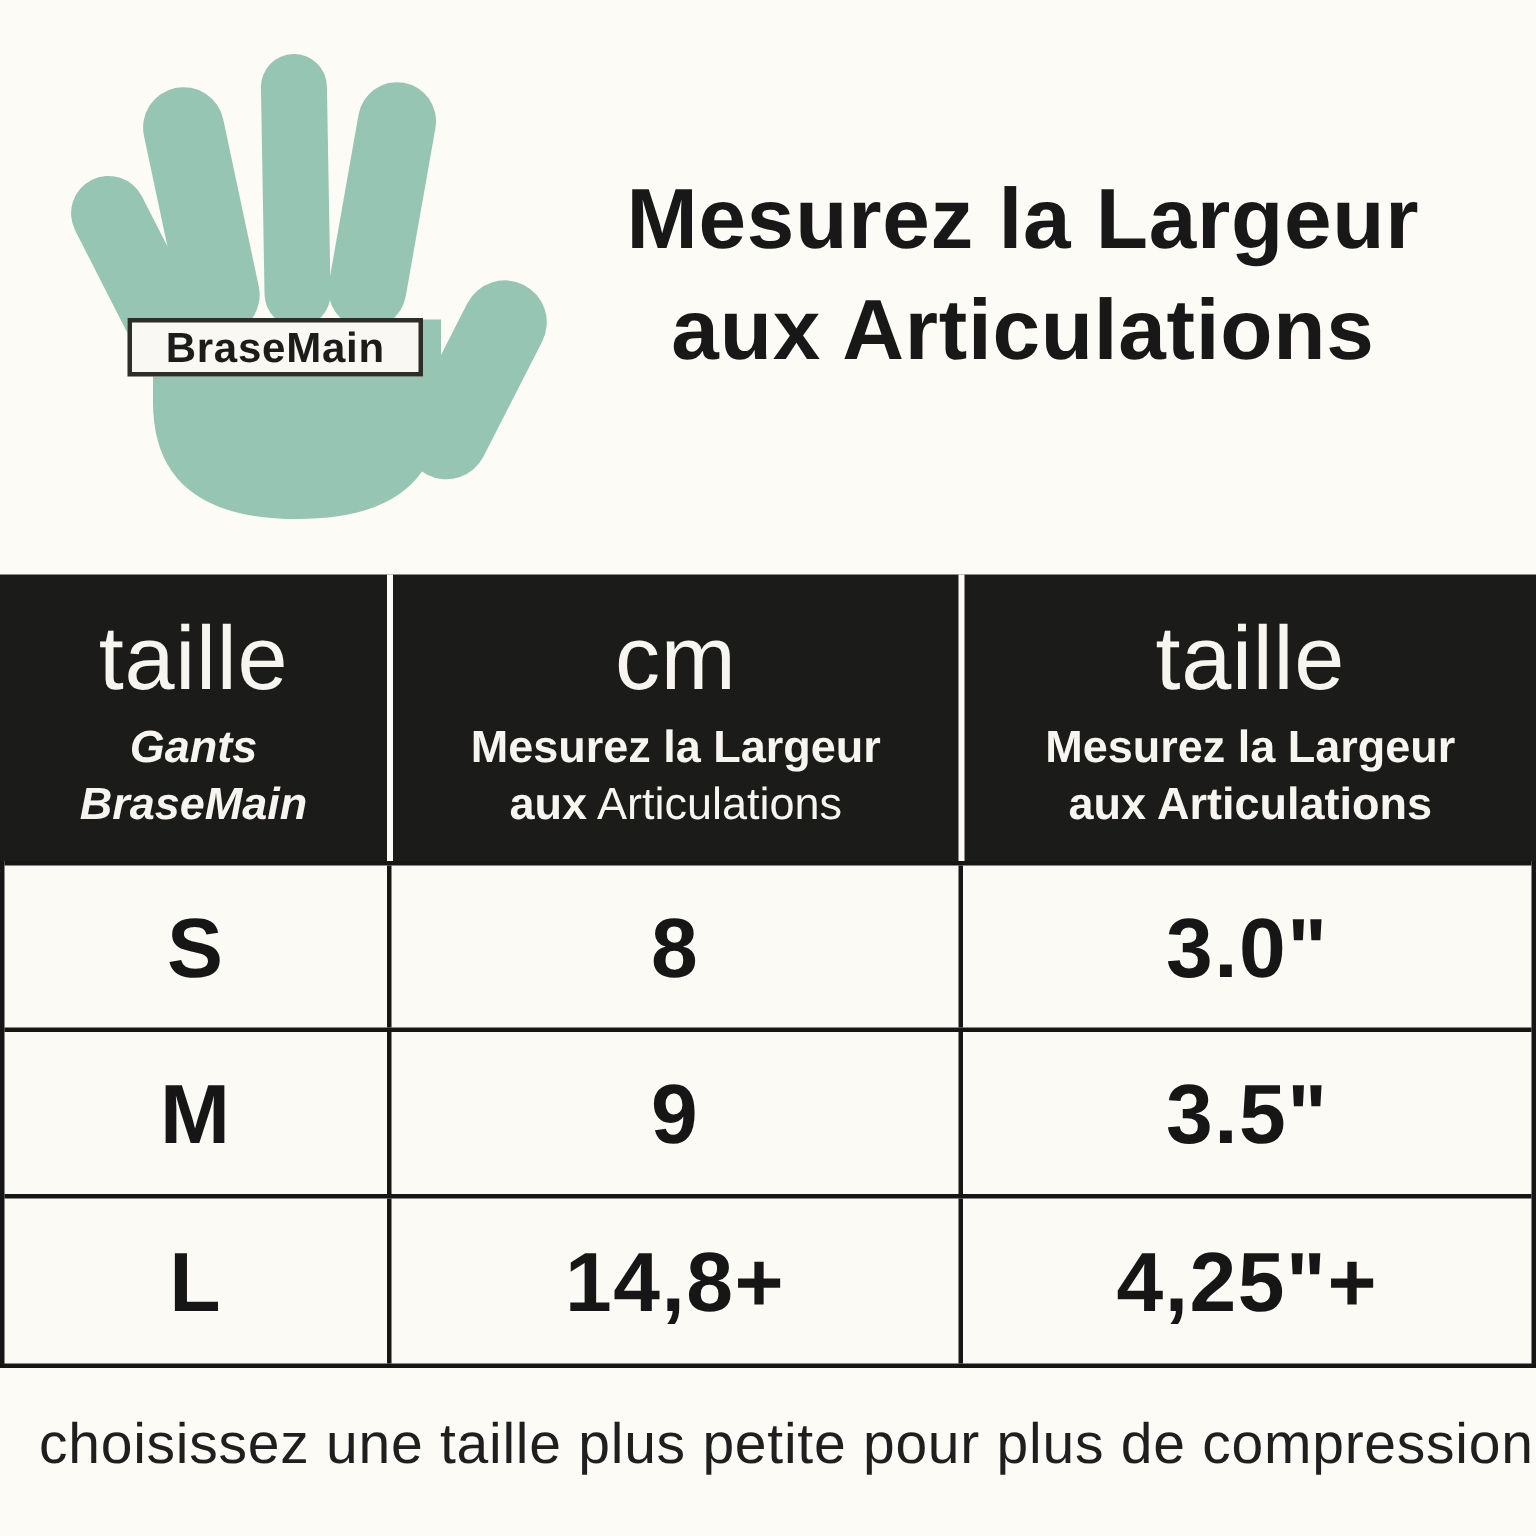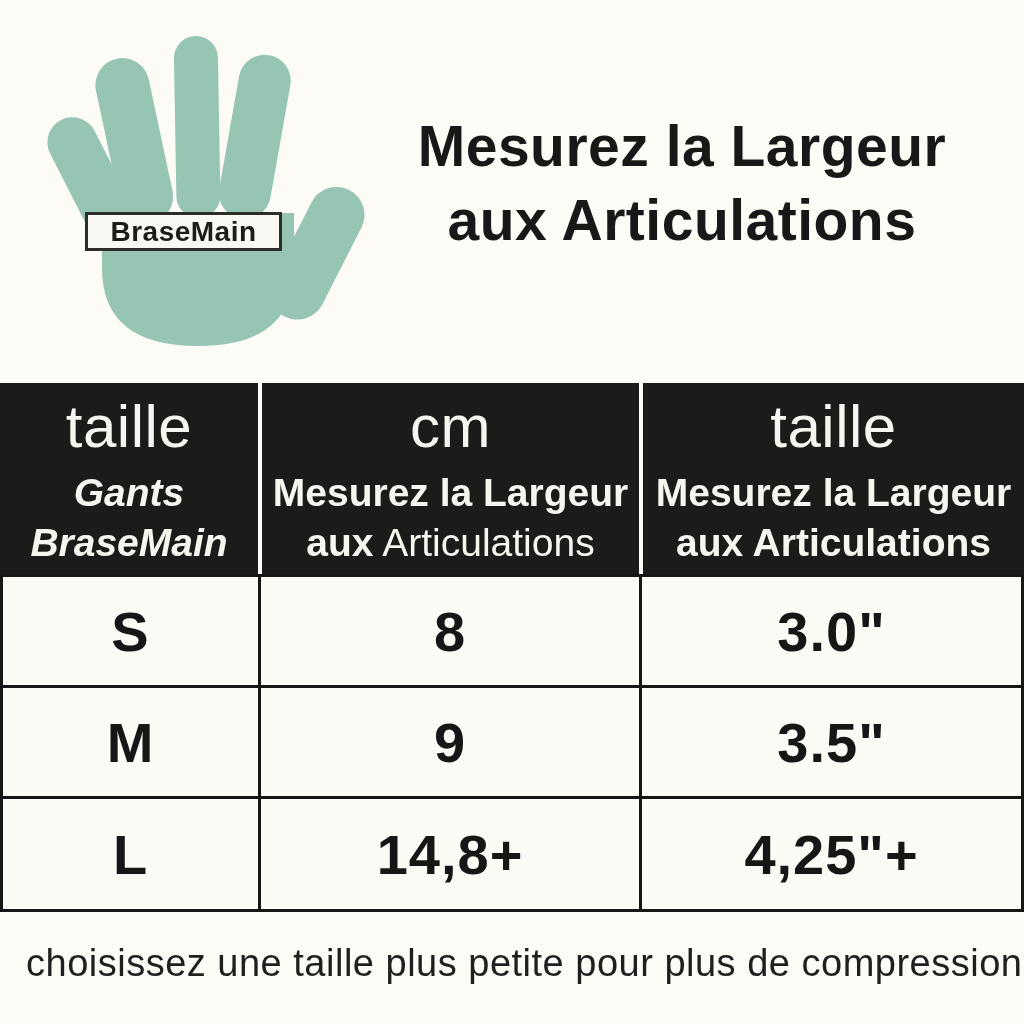--- a/index.html
+++ b/index.html
@@ -31,21 +31,21 @@
 
   
   .size-table { position:absolute; left:0; top:383px; width:1024px; }
   .thead {
     display:grid; grid-template-columns:258px 381px 385px;
     height:191px; background:#1b1b19; color:#f6f5ef;
   }
   .th { display:flex; flex-direction:column; align-items:center; justify-content:center; padding-top:6px; }
   .th + .th { border-left:4px solid #fcfbf6; }
   .th-label { font-size:60px; font-weight:400; letter-spacing:.5px; line-height:1.05; margin-bottom:10px; }
-  .th-sub { font-size:39px; line-height:1.28; text-align:center; }
+  .th-sub { font-size:30px; line-height:1.28; text-align:center; }
   .italic { font-style:italic; font-weight:600; }
   .w700 { font-weight:700; }
   .w500 { font-weight:700; }
   .w400 { font-weight:400; }
 
   .tbody { border:3px solid #161616; border-top:none; background:#fbfaf5; }
   .tr { display:grid; grid-template-columns:255px 381px 382px; height:111px; border-top:3px solid #161616; }
   .tr:last-child { height:113px; }
   .td {
     display:flex; align-items:center; justify-content:center;

